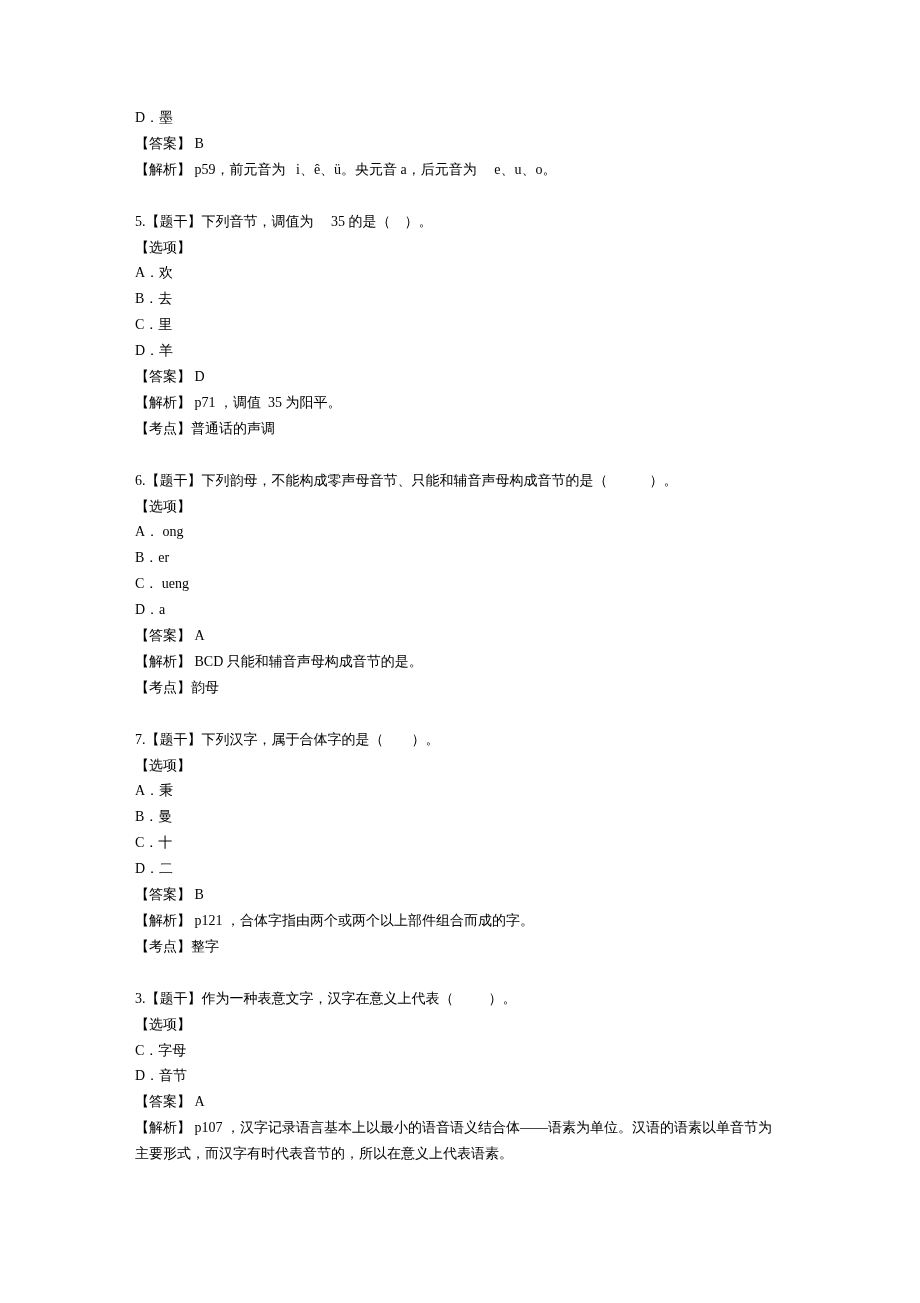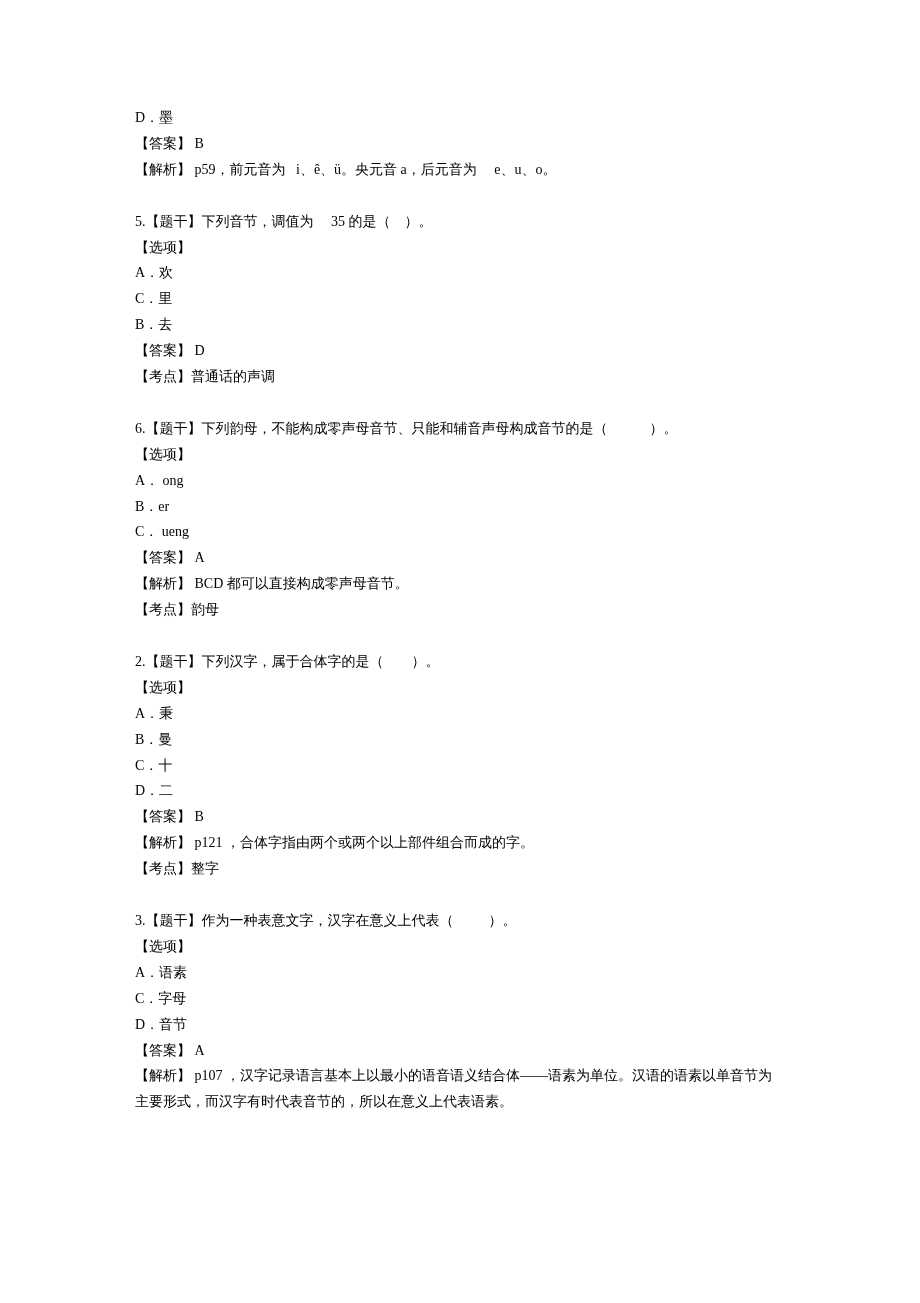--- a/index.html
+++ b/index.html
@@ -36,53 +36,55 @@
   <div class="block">
     <div class="line">D．墨</div>
     <div class="line">【答案】 B</div>
     <div class="line">【解析】 p59，前元音为   i、ê、ü。央元音 a，后元音为     e、u、o。</div>
   </div>
 
   <div class="block">
     <div class="line">5.【题干】下列音节，调值为     35 的是（    ）。</div>
     <div class="line">【选项】</div>
     <div class="line">A．欢</div>
+    <div class="line">B．去</div>
     <div class="line">C．里</div>
-    <div class="line">B．去</div>
+    <div class="line">D．羊</div>
     <div class="line">【答案】 D</div>
+    <div class="line">【解析】 p71 ，调值  35 为阳平。</div>
     <div class="line">【考点】普通话的声调</div>
   </div>
 
   <div class="block">
     <div class="line">6.【题干】下列韵母，不能构成零声母音节、只能和辅音声母构成音节的是（            ）。</div>
     <div class="line">【选项】</div>
     <div class="line latin">A． ong</div>
     <div class="line latin">B．er</div>
     <div class="line latin">C． ueng</div>
+    <div class="line latin">D．a</div>
     <div class="line">【答案】 A</div>
-    <div class="line">【解析】 BCD 都可以直接构成零声母音节。</div>
+    <div class="line">【解析】 BCD 只能和辅音声母构成音节的是。</div>
     <div class="line">【考点】韵母</div>
   </div>
 
   <div class="block">
-    <div class="line">2.【题干】下列汉字，属于合体字的是（        ）。</div>
+    <div class="line">7.【题干】下列汉字，属于合体字的是（        ）。</div>
     <div class="line">【选项】</div>
     <div class="line">A．秉</div>
     <div class="line">B．曼</div>
     <div class="line">C．十</div>
     <div class="line">D．二</div>
     <div class="line">【答案】 B</div>
     <div class="line">【解析】 p121 ，合体字指由两个或两个以上部件组合而成的字。</div>
     <div class="line">【考点】整字</div>
   </div>
 
   <div class="block">
     <div class="line">3.【题干】作为一种表意文字，汉字在意义上代表（          ）。</div>
     <div class="line">【选项】</div>
-    <div class="line">A．语素</div>
     <div class="line">C．字母</div>
     <div class="line">D．音节</div>
     <div class="line">【答案】 A</div>
     <div class="line">【解析】 p107 ，汉字记录语言基本上以最小的语音语义结合体——语素为单位。汉语的语素以单音节为主要形式，而汉字有时代表音节的，所以在意义上代表语素。</div>
     <div class="line"></div>
   </div>
 
 </div>
 
 </body></html>

